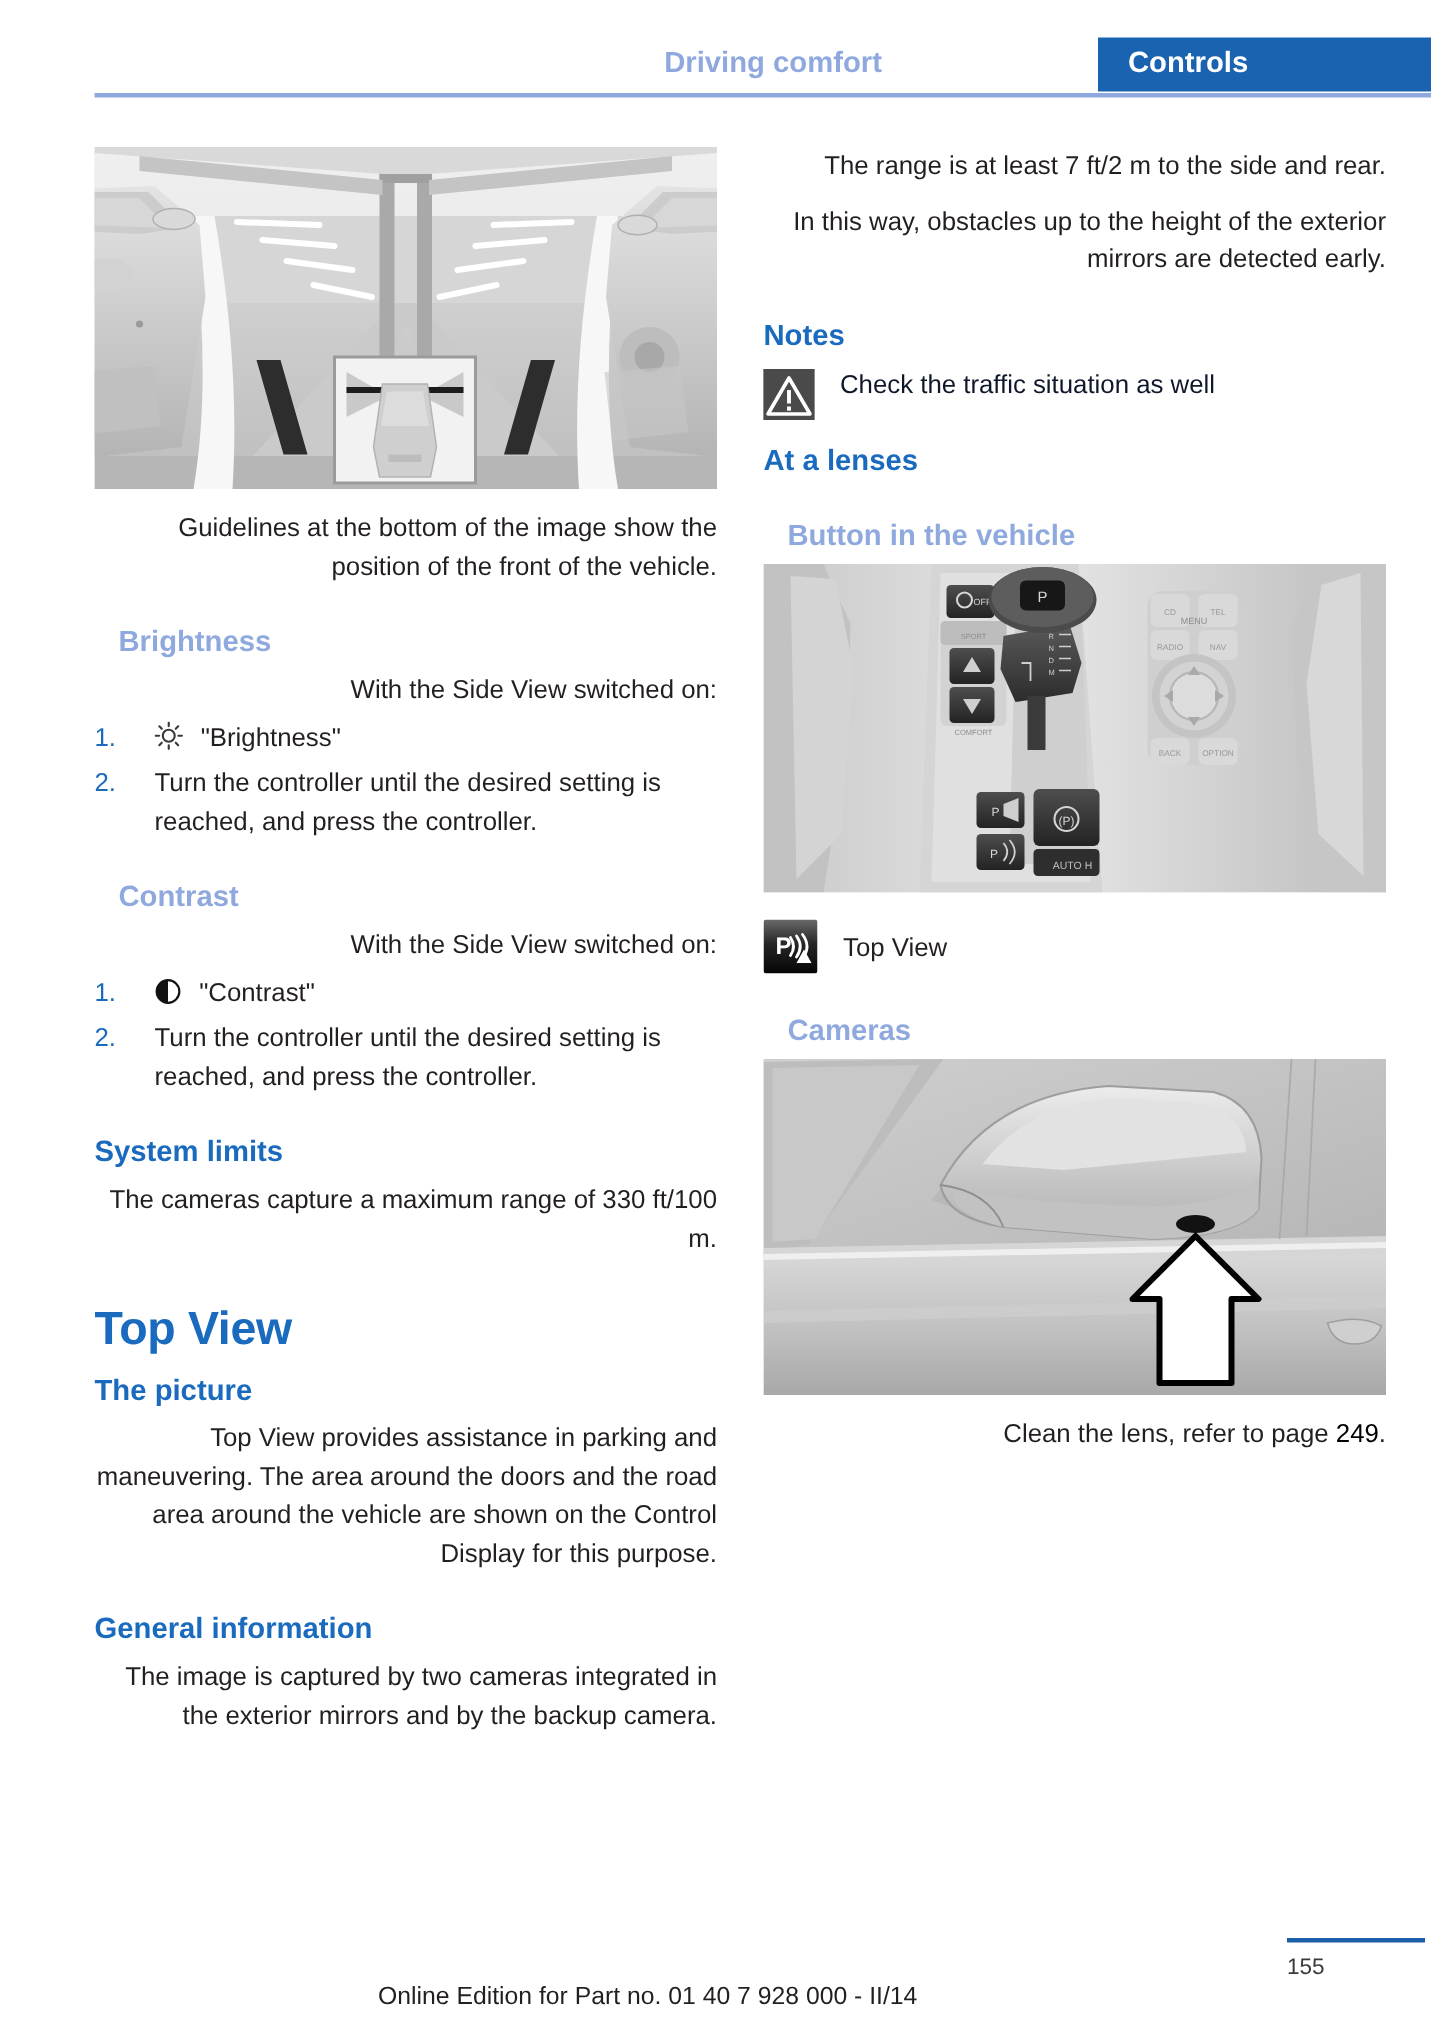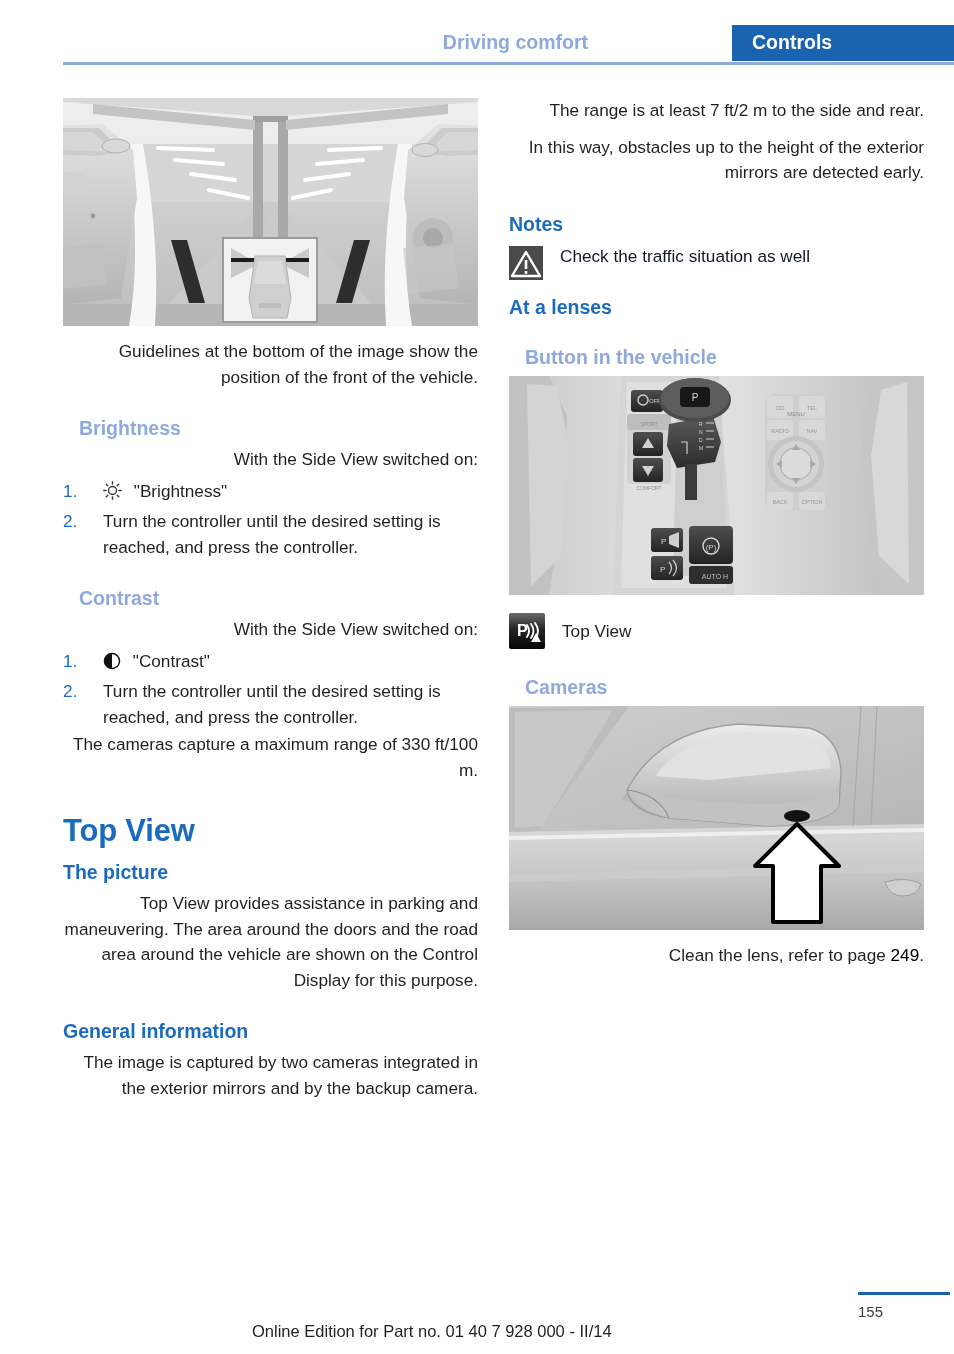--- a/index.html
+++ b/index.html
@@ -350,20 +350,21 @@
         </svg>
       </span>
       <span>"Contrast"</span>
     </li>
     <li>
       <span class="num">2.</span>
       <span>Turn the controller until the desired setting is reached, and press the controller.</span>
     </li>
   </ol>
 
+  <h2 class="section">System limits</h2>
   <p class="body">The cameras capture a maximum range of 330 ft/100 m.</p>
 
   <h1 class="chapter">Top View</h1>
 
   <h2 class="section first">The picture</h2>
   <p class="body">Top View provides assistance in parking and maneuvering. The area around the doors and the road area around the vehicle are shown on the Control Display for this purpose.</p>
 
   <h2 class="section">General information</h2>
   <p class="body">The image is captured by two cameras integrated in the exterior mirrors and by the backup camera.</p>
 </div>

